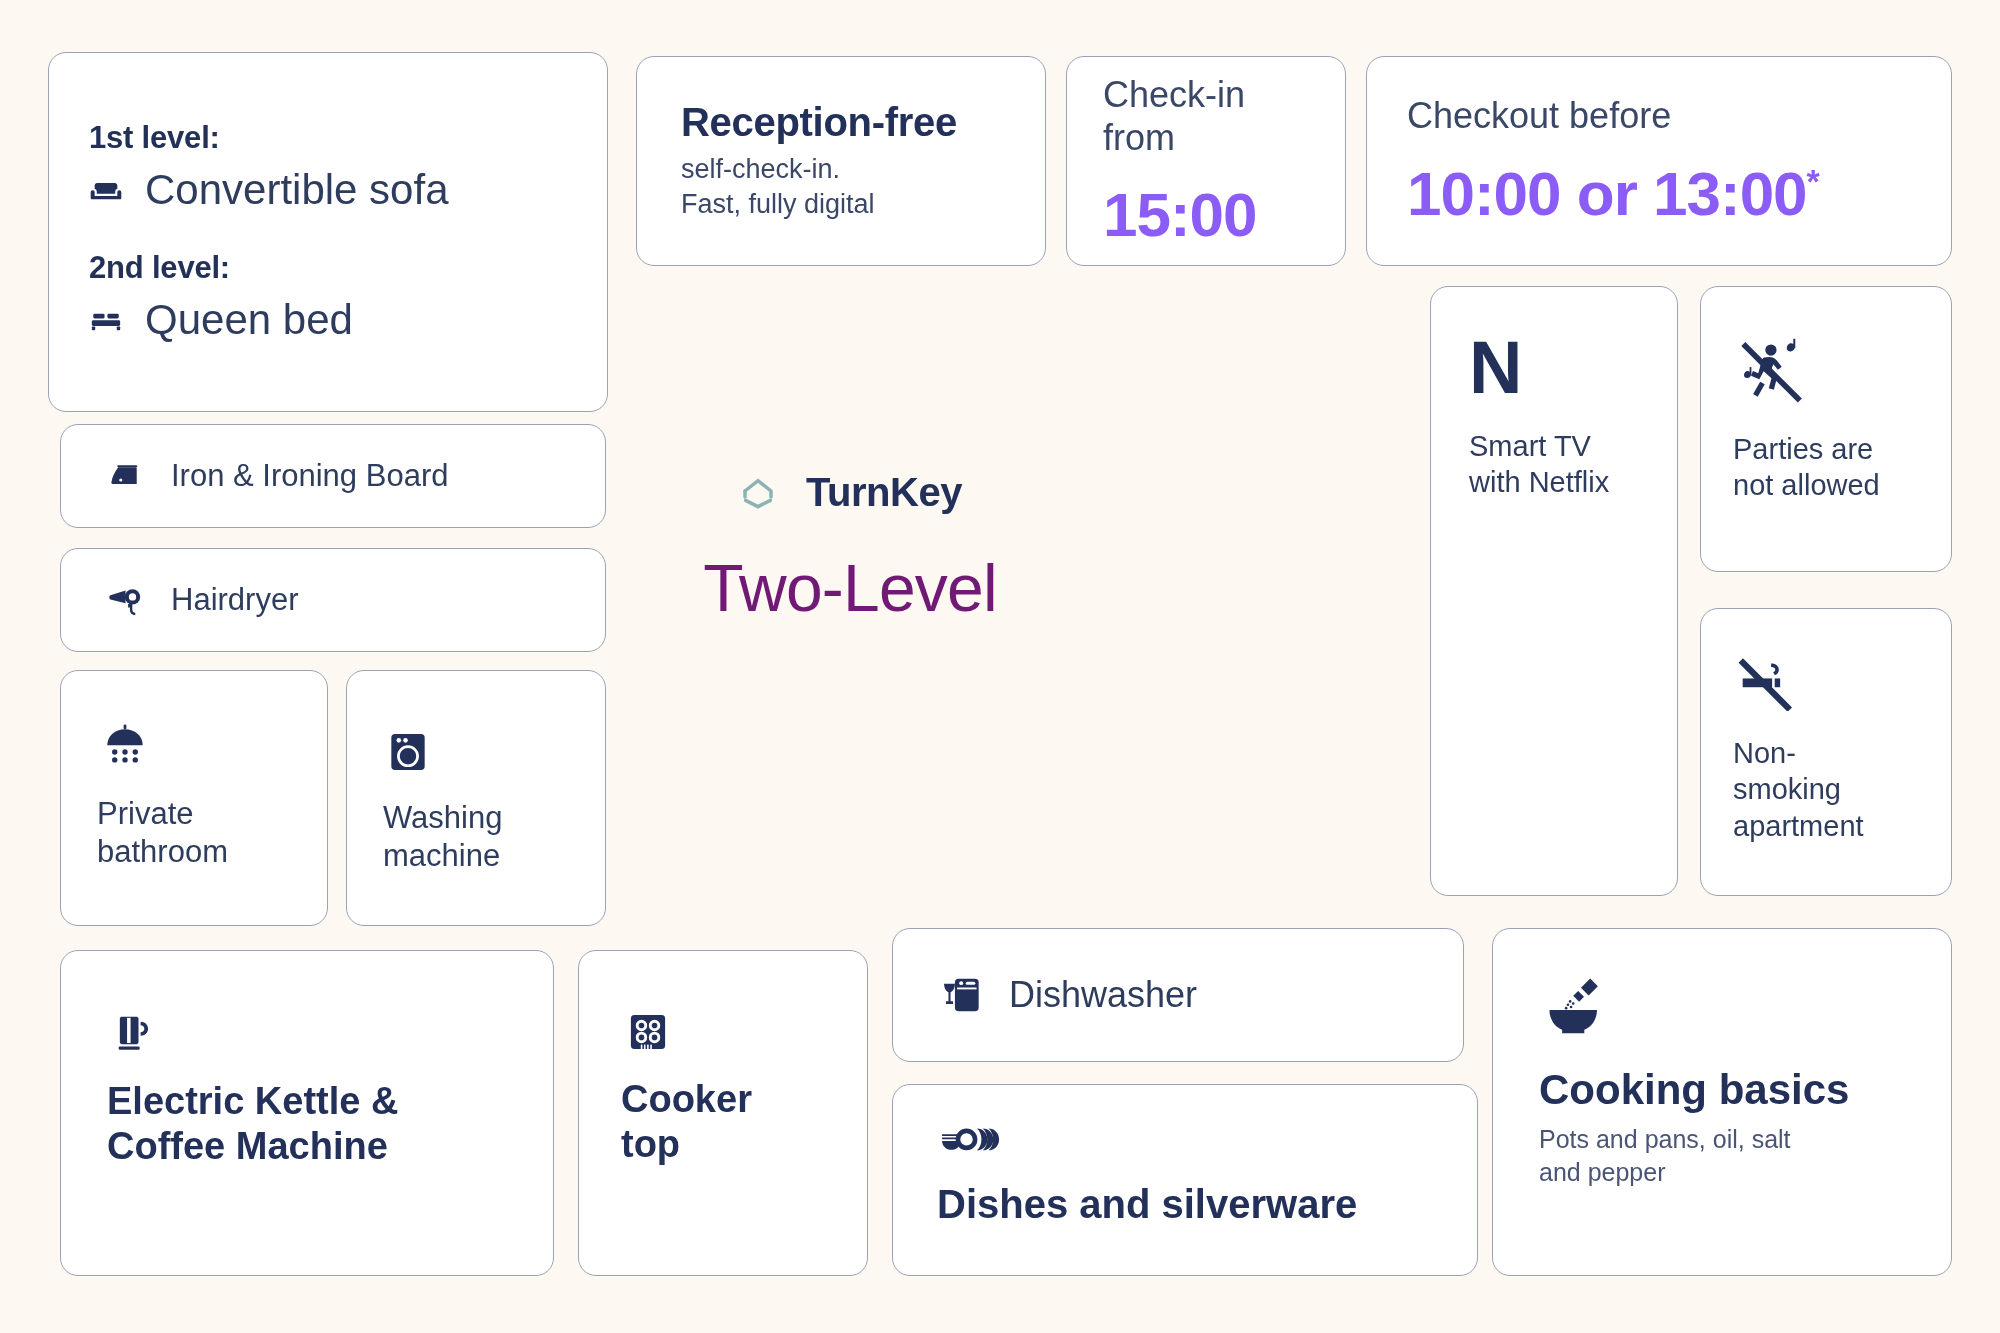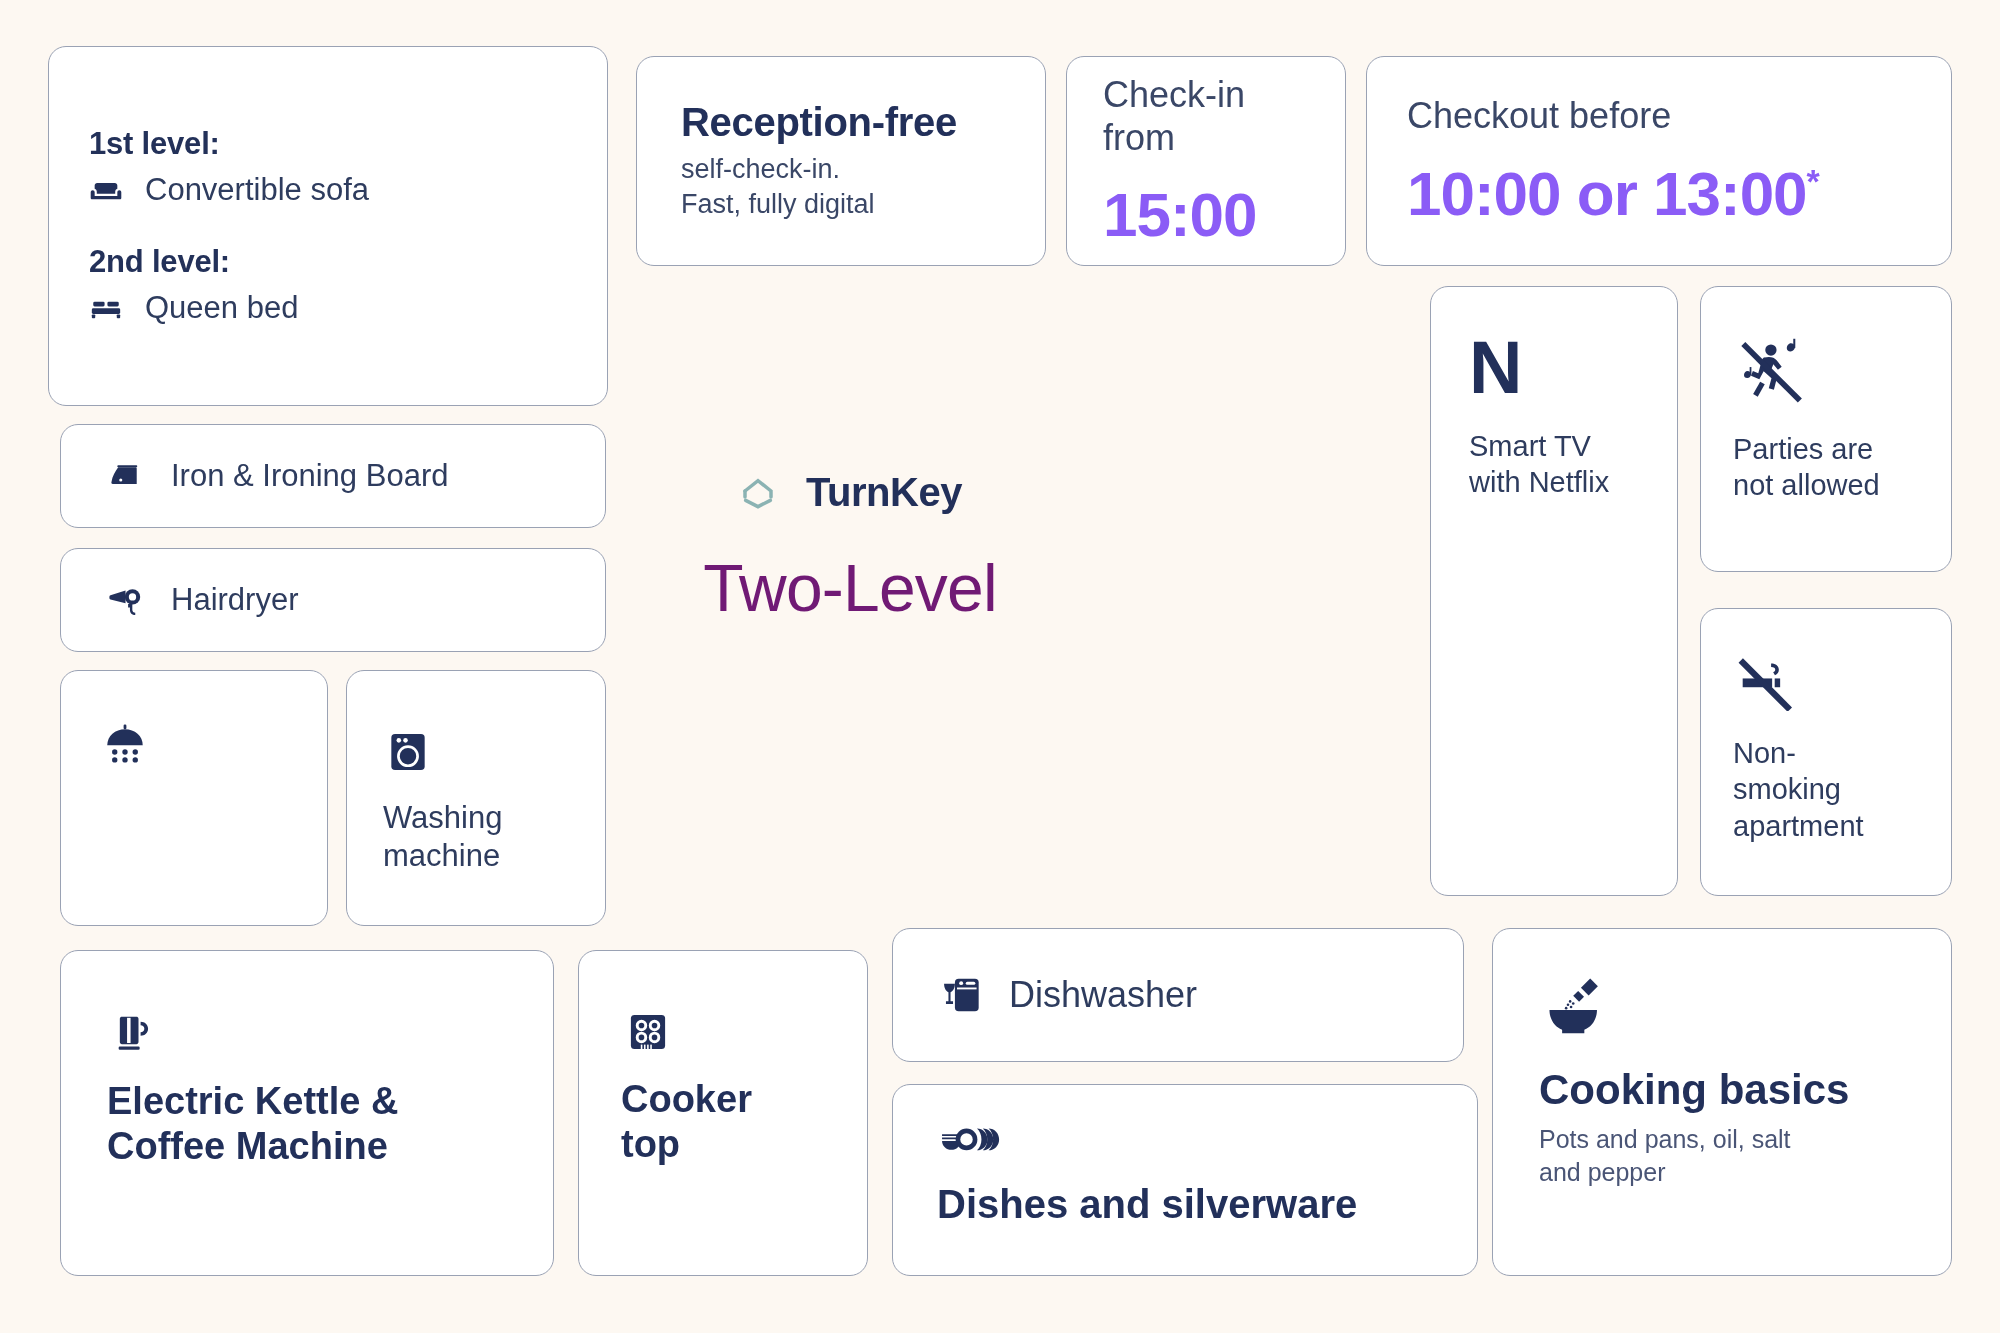--- a/index.html
+++ b/index.html
@@ -54,21 +54,21 @@
 
   
   .lvl-head {
     font-size: 31px;
     font-weight: bold;
     letter-spacing: -0.2px;
     color: #233159;
     margin: 0 0 10px 0;
   }
   .lvl-item {
-    font-size: 31px;
+    font-size: 42px;
     font-weight: normal;
     color: #2E3C5E;
   }
   .gap-block { height: 36px; }
   .label-31 {
     font-size: 31px;
     color: #2E3C5E;
   }
   .head-bold-38 {
     font-size: 40px;
@@ -169,21 +169,21 @@
     line-height: 1.14;
     letter-spacing: -0.8px;
     margin-top: 36px;
   }
 </style>
 </head>
 <body>
 
 <div class="stage">
 
-  <div class="card" style="left:48px; top:46px; width:560px; height:360px;">
+  <div class="card" style="left:48px; top:52px; width:560px; height:360px;">
     <div class="pad">
       <div class="lvl-head">1st level:</div>
       <div class="row">
         <span class="icon">
           <svg width="34" height="34" viewBox="0 0 24 24" fill="#22305A">
             <path d="M4 11.2V8.8c0-1 .8-1.8 1.8-1.8h12.4c1 0 1.8.8 1.8 1.8v2.4c-.9.3-1.5 1.1-1.5 2.1v1.3H5.5v-1.3c0-1-.6-1.8-1.5-2.1z"></path>
             <path d="M2.6 12.1c.8 0 1.4.6 1.4 1.4v2.8h16v-2.8c0-.8.6-1.4 1.4-1.4s1.4.6 1.4 1.4v4.1c0 .5-.4.9-.9.9H2.1c-.5 0-.9-.4-.9-.9v-4.1c0-.8.6-1.4 1.4-1.4z"></path>
           </svg>
         </span>
         <span class="lvl-item">Convertible sofa</span>
@@ -269,20 +269,24 @@
           <rect x="11.4" y="3.2" width="1.2" height="2" rx="0.5"></rect>
           <path d="M4.4 12.1c0-4.1 3.4-6.9 7.6-6.9s7.6 2.8 7.6 6.9H4.4z"></path>
           <circle cx="7.6" cy="15" r="1.15"></circle>
           <circle cx="12" cy="15" r="1.15"></circle>
           <circle cx="16.4" cy="15" r="1.15"></circle>
           <circle cx="7.6" cy="18.4" r="1.15"></circle>
           <circle cx="12" cy="18.4" r="1.15"></circle>
           <circle cx="16.4" cy="18.4" r="1.15"></circle>
         </svg>
       </span>
+      <div class="tile-label">
+        <div>Private</div>
+        <div>bathroom</div>
+      </div>
     </div>
   </div>
 
   <div class="card" style="left:346px; top:670px; width:260px; height:256px;">
     <div class="pad pad-top" style="padding:56px 36px;">
       <span class="icon" style="justify-content:flex-start;">
         <svg width="50" height="50" viewBox="0 0 24 24" fill="#22305A">
           <rect x="4" y="3.4" width="16" height="17.2" rx="1.8"></rect>
           <circle cx="7.6" cy="6.4" r="1.1" fill="#FFFFFF"></circle>
           <circle cx="10.8" cy="6.4" r="1.1" fill="#FFFFFF"></circle>

